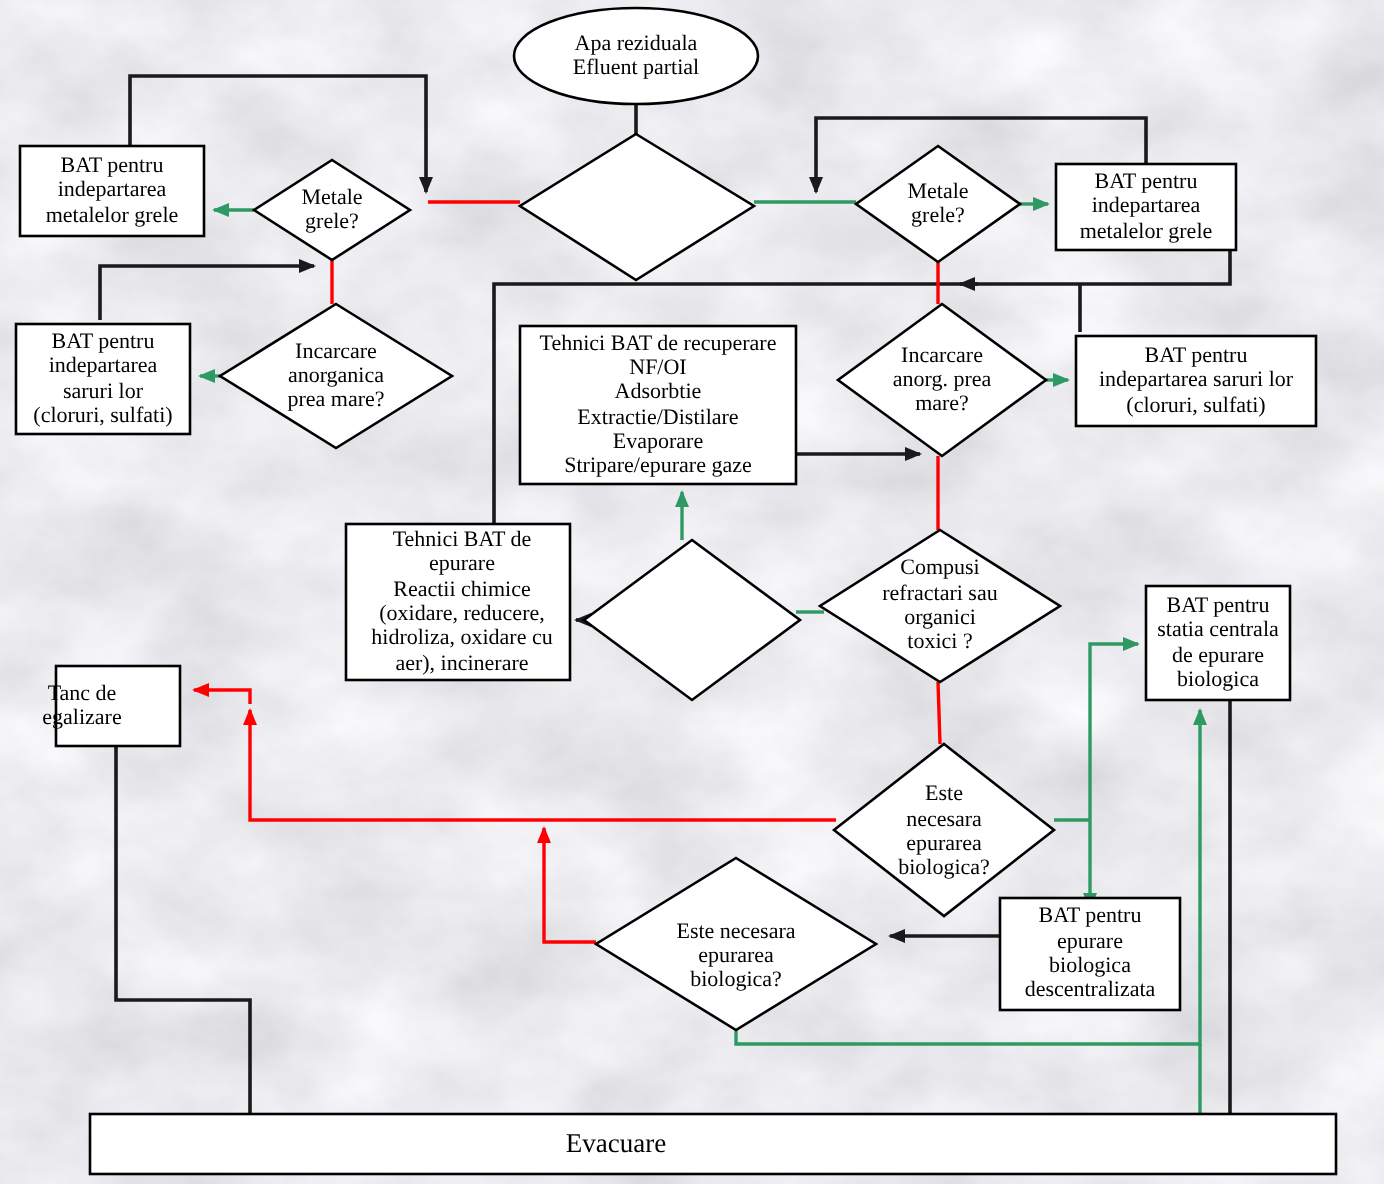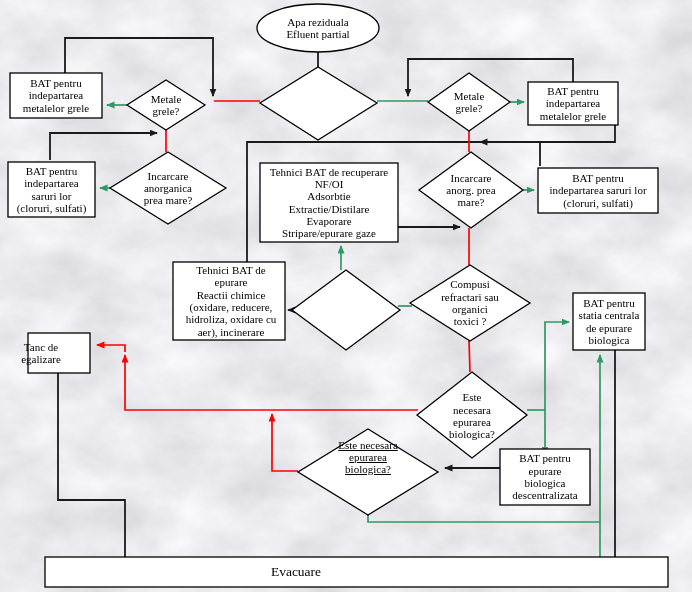--- a/index.html
+++ b/index.html
@@ -169,27 +169,27 @@
   <div class="node-label" style="left:575px;top:295px;width:68px;height:53px;">BAT pentru
 statia centrala
 de epurare
 biologica</div>
 
   <div class="node-label" style="left:422px;top:390px;width:100px;height:52px;">Este
 necesara
 epurarea
 biologica?</div>
 
-  <div class="node-label" style="left:308px;top:436px;width:120px;height:42px;text-decoration:underline;">Este necesara
+  <div class="node-label" style="left:308px;top:457px;width:120px;height:42px;">Este necesara
 epurarea
 biologica?</div>
 
   <div class="node-label" style="left:502px;top:451px;width:86px;height:52px;">BAT pentru
 epurare
 biologica
 descentralizata</div>
 
   <div class="node-label" style="left:12px;top:335px;width:58px;height:36px;">Tanc de
 egalizare</div>
 
-  <div class="node-label evac" style="left:45px;top:557px;width:502px;height:30px;">Evacuare</div>
+  <div class="node-label evac" style="left:45px;top:557px;width:502px;height:30px;padding-left:12px;">Evacuare</div>
 
 </div>
 
 </body></html>

